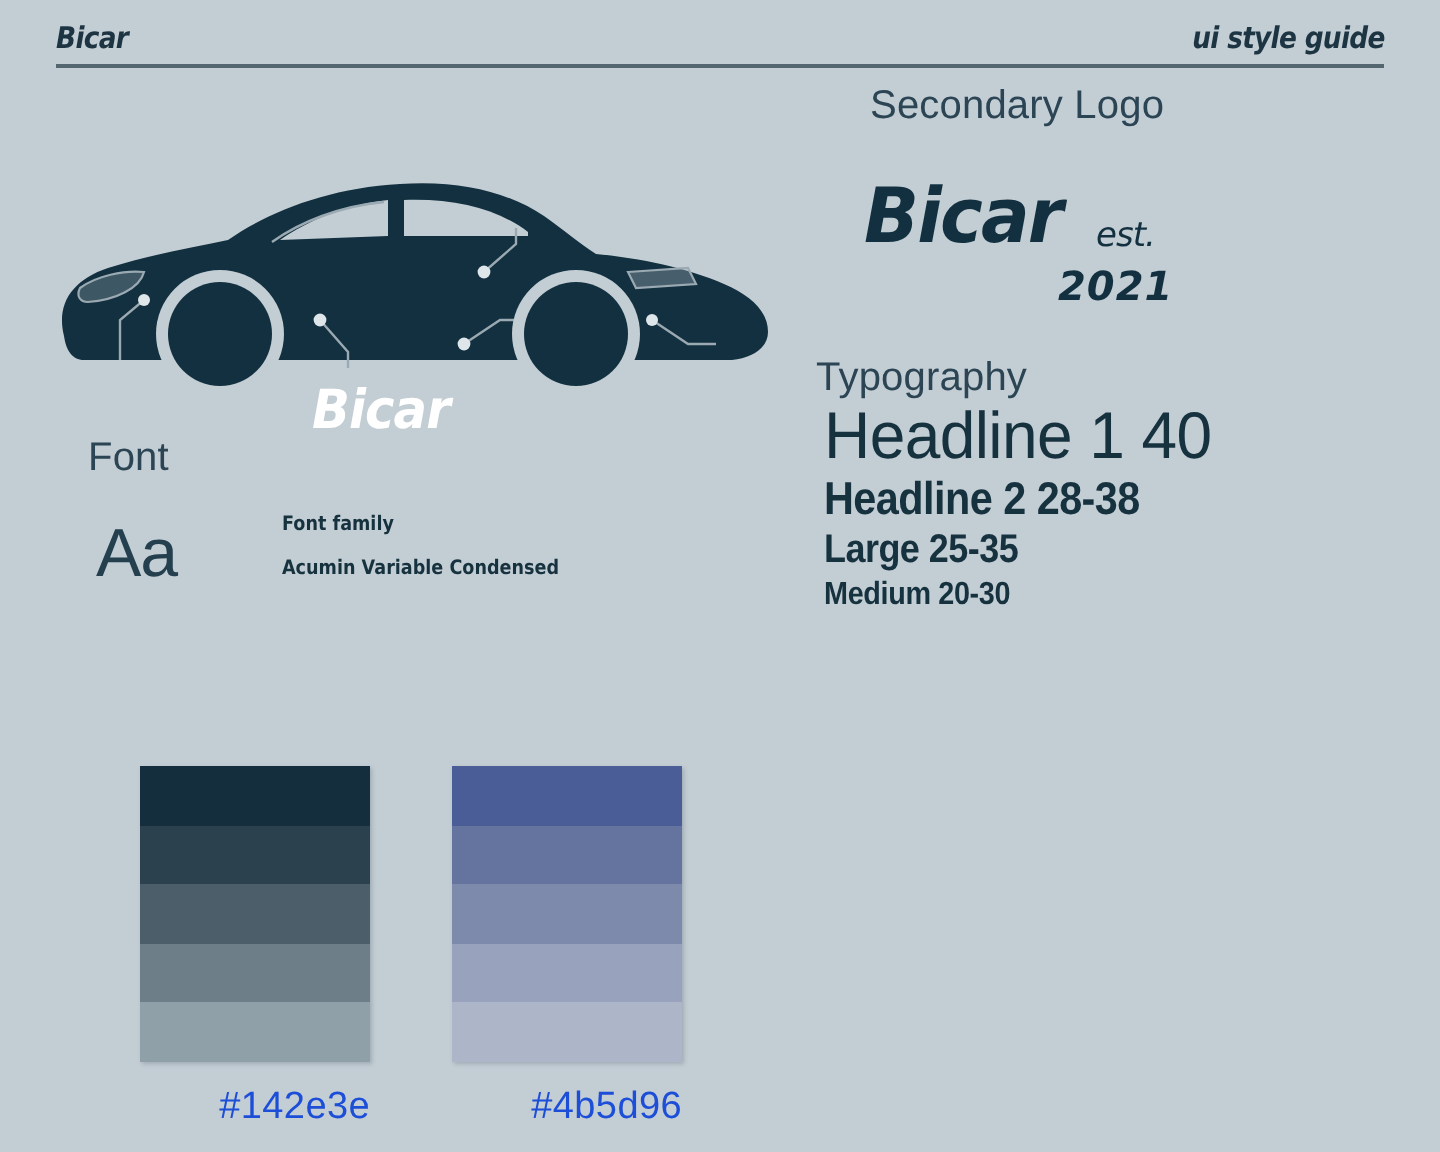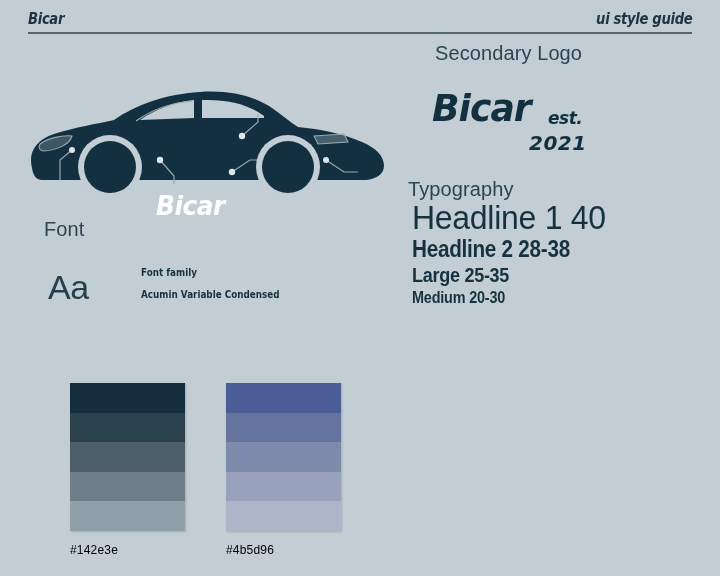--- a/index.html
+++ b/index.html
@@ -112,21 +112,21 @@
     font-size: 38px;
     color: #12303f;
     letter-spacing: -1px;
     transform: scaleX(0.95);
     transform-origin: left top;
     white-space: nowrap;
     display: inline-block;
   }
   .sec-est {
     font-family: "DejaVu Sans", sans-serif;
-    font-weight: bold;
+    font-weight: normal;
     font-style: italic;
     font-size: 17px;
     color: #12303f;
     letter-spacing: -0.5px;
     position: absolute;
     left: 116px;
     top: 22px;
   }
   .sec-year {
     font-family: "DejaVu Sans", sans-serif;
@@ -182,21 +182,21 @@
     line-height: 21px;
     letter-spacing: -0.2px;
     transform: scaleX(0.9);
     transform-origin: left center;
   }
 
   
   .font-block {
     position: absolute;
     left: 48px;
-    top: 264px;
+    top: 254px;
     width: 300px;
     height: 60px;
   }
   .font-aa {
     position: absolute;
     left: 0px;
     top: 4px;
     font-family: "Liberation Sans", sans-serif;
     font-size: 34px;
     font-weight: normal;
@@ -247,24 +247,24 @@
     display: flex;
     flex-direction: column;
     box-shadow: 1px 1px 2px rgba(60,80,95,0.25);
   }
   .swatch-step {
     flex: 1 1 0;
     width: 100%;
   }
   .swatch-hex {
     margin-top: 12px;
-    text-align: left;
-    font-family: "Liberation Sans", sans-serif;
-    font-size: 12px;
-    color: #000000;
+    text-align: right;
+    font-family: "Liberation Sans", sans-serif;
+    font-size: 19px;
+    color: #1d4ed8;
     letter-spacing: 0.2px;
   }
 </style>
 </head>
 <body style="background: rgb(195, 205, 212);">
 
 <div class="page">
 
   <div class="header">
     <div class="header-row">

